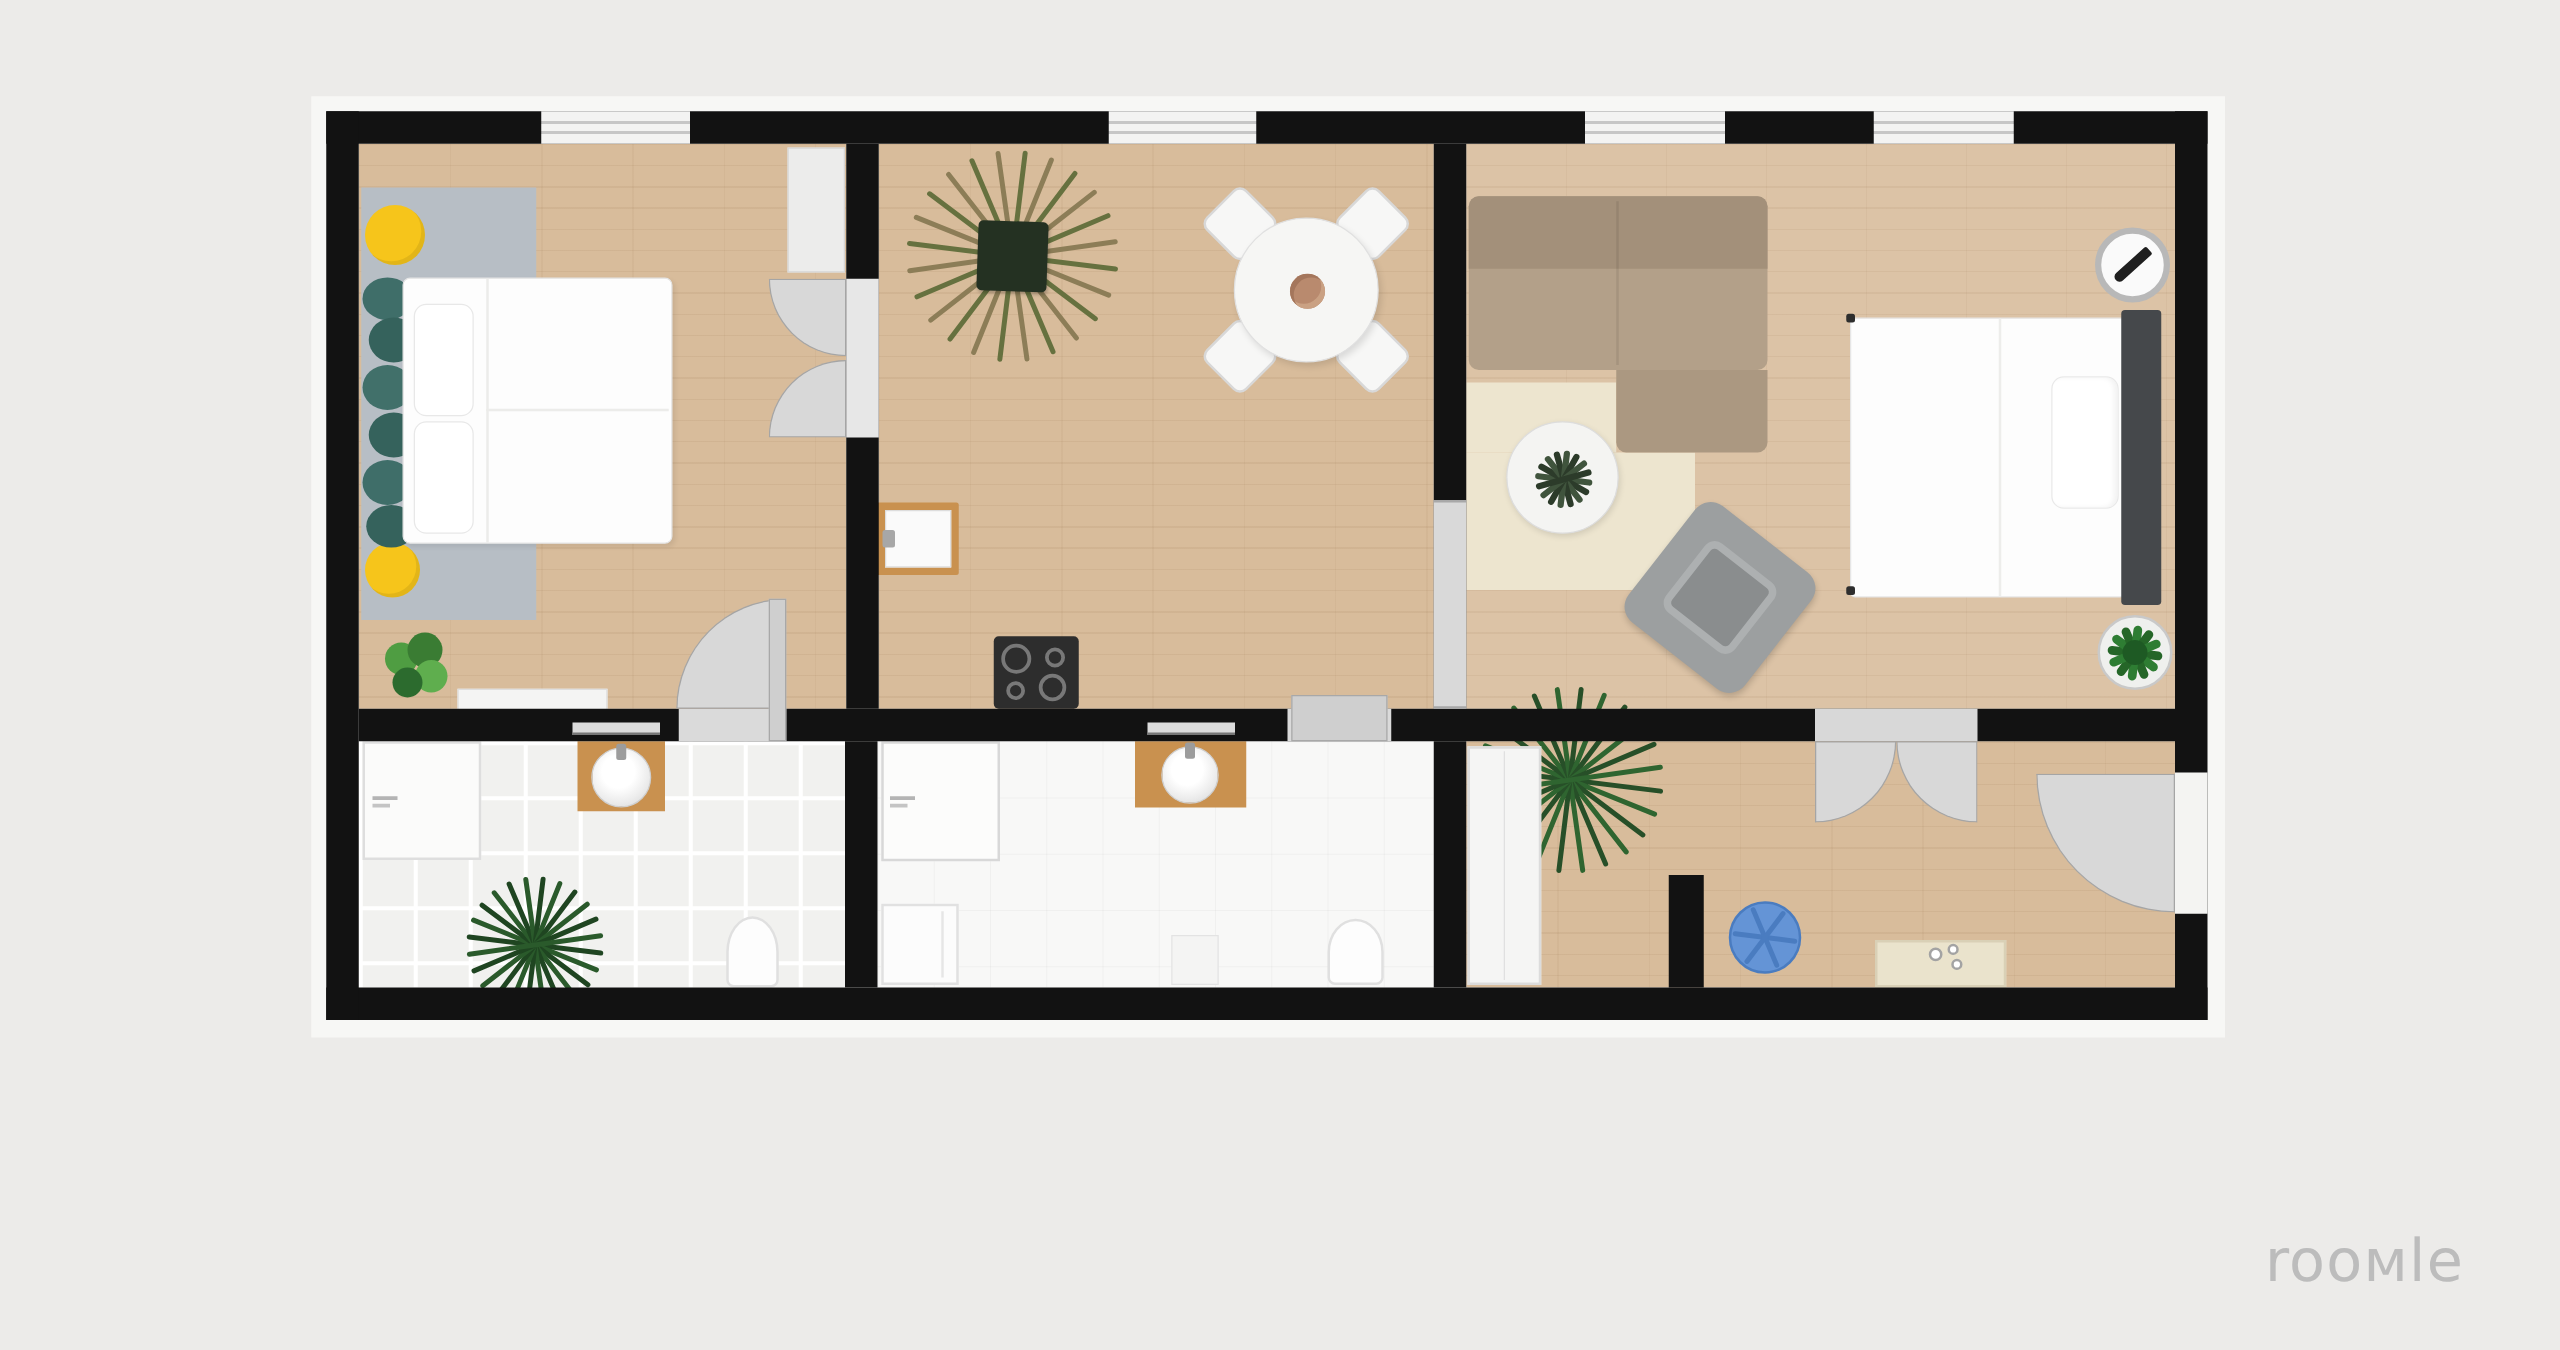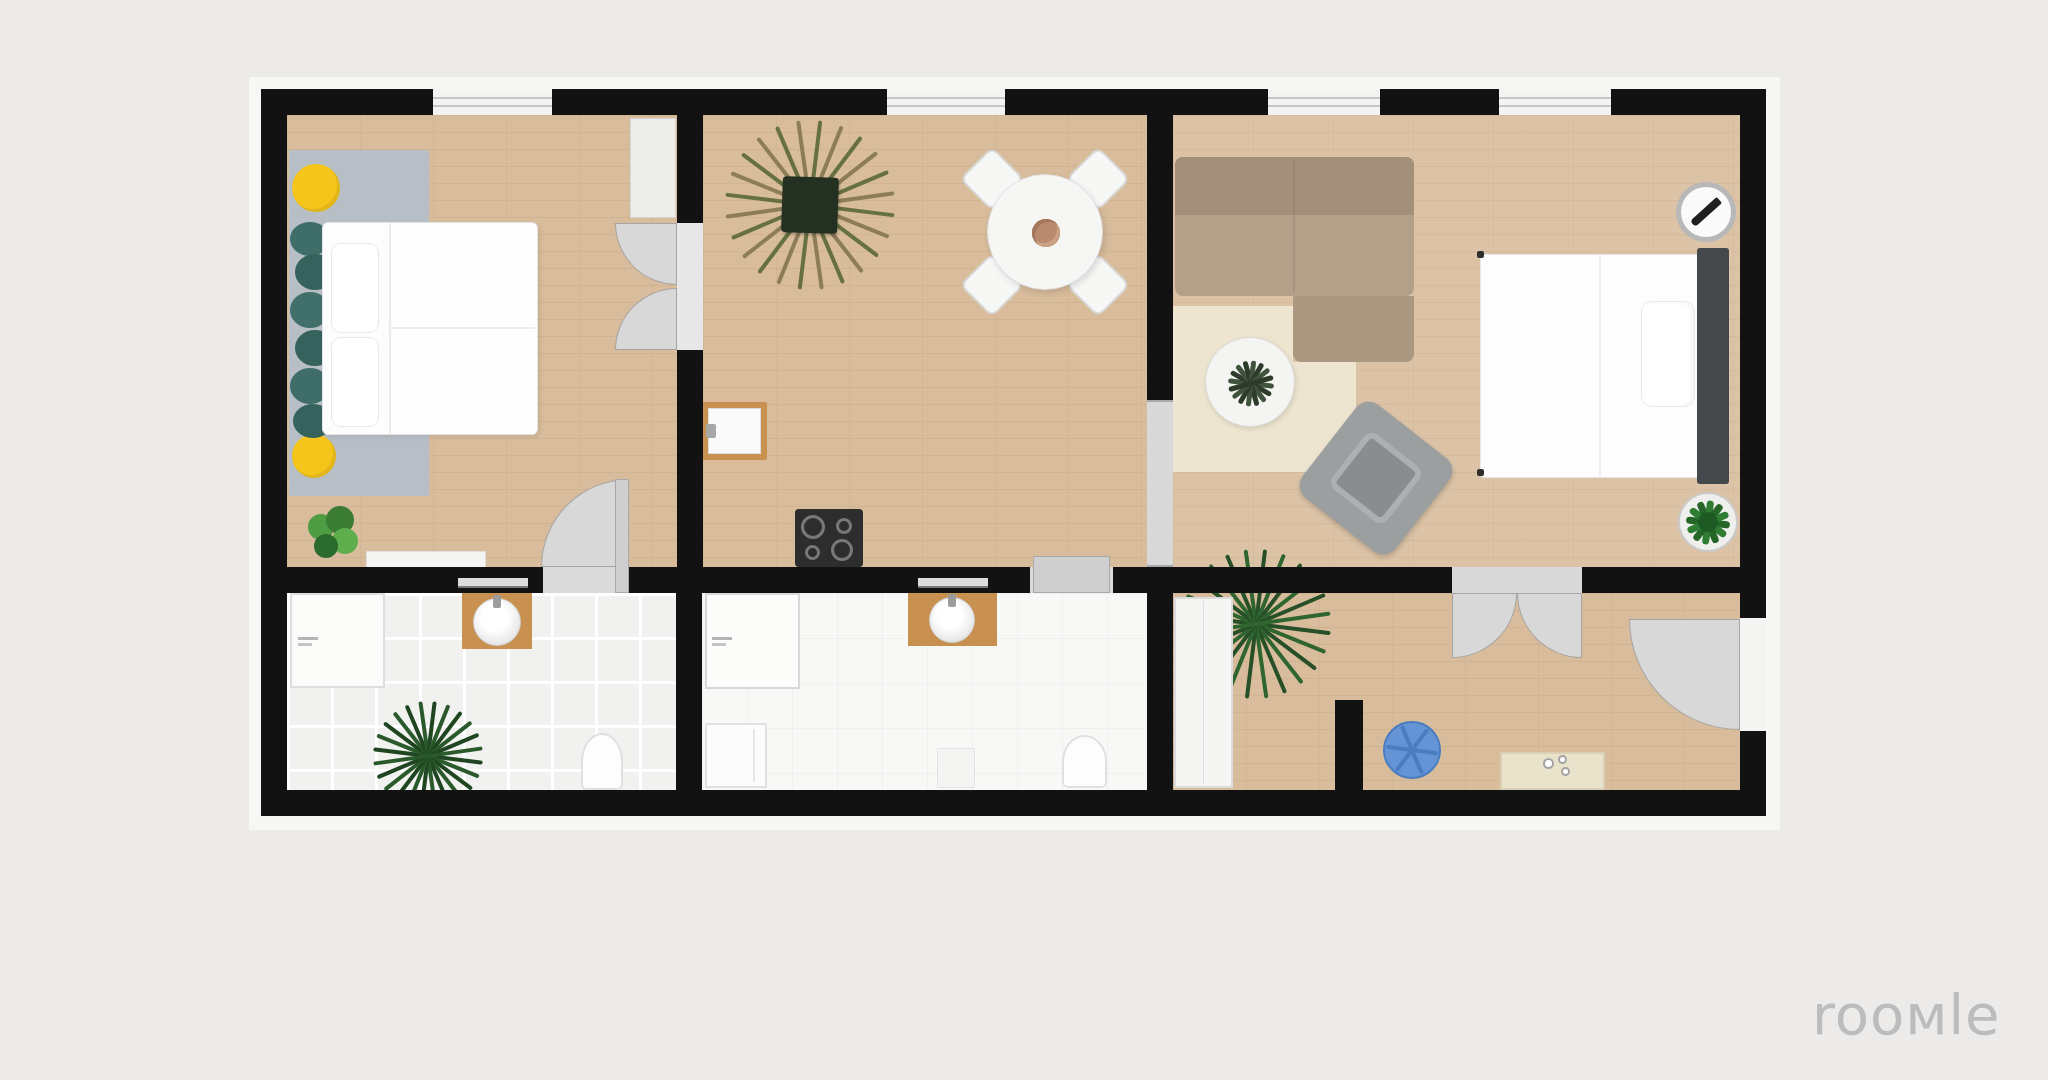--- a/index.html
+++ b/index.html
@@ -20,21 +20,21 @@
     background-image:linear-gradient(rgba(0,0,0,.03) 1px,transparent 1px),linear-gradient(90deg,rgba(0,0,0,.03) 1px,transparent 1px);
     background-size:45px 45px;}
   .window{background:linear-gradient(180deg,#f3f3f2 0 8px,#c6c6c6 8px 10px,#f3f3f2 10px 16px,#c6c6c6 16px 18px,#f3f3f2 18px 26px);}
   .gap{background:#dadada;}
   .doorleaf{background:#cfcfcf;border:1px solid #a8a8a8;box-sizing:border-box;}
   .arc{background:#d8d8d8;border:1px solid #a5a5a5;box-sizing:border-box;}
   .basin{border-radius:50%;background:radial-gradient(circle at 45% 40%,#ffffff 35%,#ececec 65%,#d2d2d2 100%);border:1px solid #cfcfcf;box-sizing:border-box;}
   .toilet{background:#fdfdfd;border:2px solid #e0e0e0;box-sizing:border-box;border-radius:50% 50% 6px 6px;}
   .mirror{background:#dcdcdc;border-bottom:2px solid #777;}
   .circle{border-radius:50%;}
-  .logo{font-family:"DejaVu Sans",sans-serif;font-size:56px;font-weight:500;color:#bcbcbc;letter-spacing:1px;}
+  .logo{font-family:"DejaVu Sans",sans-serif;font-size:47px;font-weight:500;color:#bcbcbc;letter-spacing:1px;}
 </style>
 </head>
 <body>
 
 <div class="stage">
 
   <div class="abs halo" style="left:249px;top:77px;width:1531px;height:753px;"></div>
 
   <div class="abs floor-wood" style="left:287px;top:115px;width:390px;height:452px;"></div>
   <div class="abs floor-wood" style="left:703px;top:115px;width:444px;height:452px;"></div>

